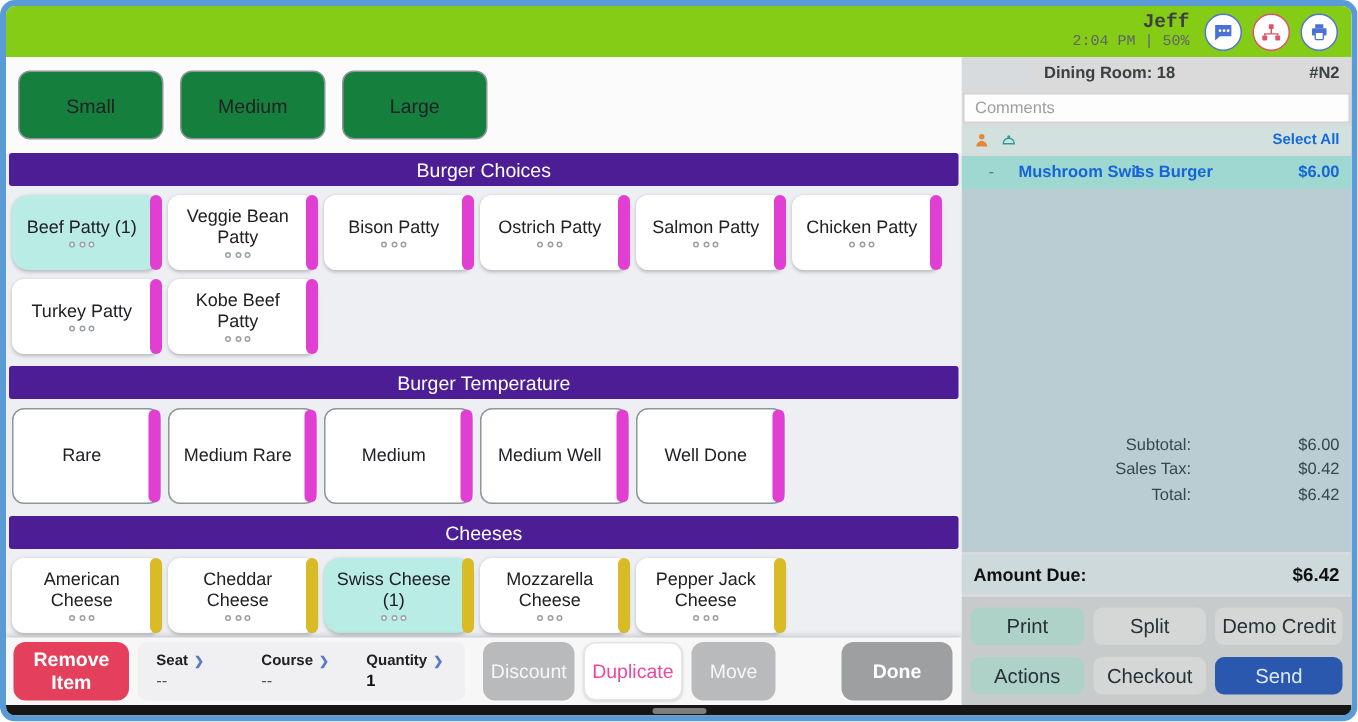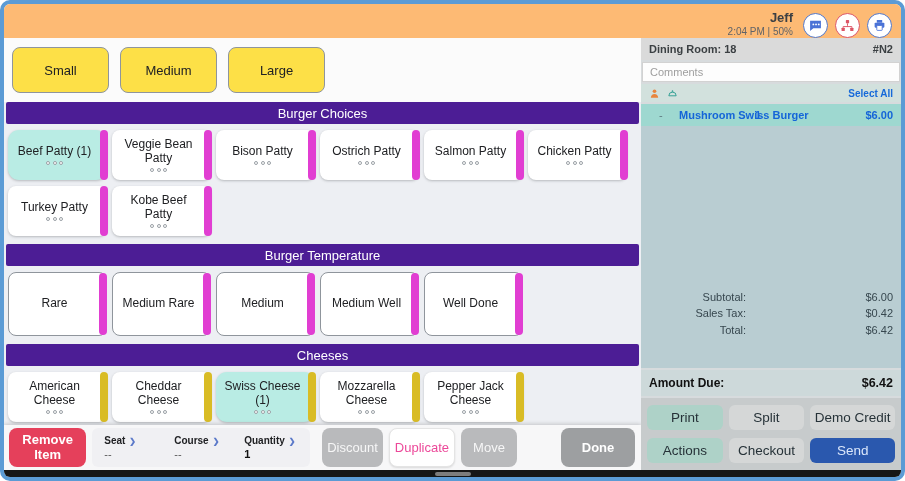--- a/index.html
+++ b/index.html
@@ -2,35 +2,35 @@
 <html><head>
 <meta charset="utf-8">
 <style>
   html,body { margin:0; padding:0; background:#fff; font-family:"Liberation Sans", sans-serif; }
   * { box-sizing:border-box; }
 
   .frame { width:905px; height:481px; border:4px solid #5b9bd5; border-radius:10px;
            overflow:hidden; position:relative; background:#fbfbfb; display:flex; flex-direction:column; }
 
   
-  .topbar { flex:0 0 34px; display:flex; align-items:flex-end; justify-content:flex-end;
-            gap:7px; padding:0 9px; background:#fdba74; }
+  .topbar { flex:0 0 34px; display:flex; align-items:center; justify-content:flex-end;
+            gap:7px; padding:0 9px; background:#84cc16;font-family:Liberation Mono, monospace; }
   .user-block { text-align:right; line-height:1.2; margin-right:3px; }
   .user-name { font-size:13px; font-weight:bold; color:#3c4043; }
   .user-status { font-size:10px; color:#5f6368; white-space:pre; }
   .icon-circle { width:25px; height:25px; border-radius:50%; background:#fff;
                  display:flex; align-items:center; justify-content:center; cursor:pointer; }
   .icon-circle.blue { border:1.5px solid #5277c8; }
   .icon-circle.red  { border:1.5px solid #dd5566; }
 
   
   .main { flex:1; display:flex; min-height:0; }
   .left { flex:0 0 637px; background:#edeff3; position:relative; overflow:hidden; }
   .size-area { background:#fbfbfb; padding:9px 8px 9px; display:flex; gap:11px; }
-  .size-btn { width:97px; height:46px; border:1px solid #8f959c; border-radius:8px; background:#fde047;
+  .size-btn { width:97px; height:46px; border:1px solid #8f959c; border-radius:8px; background:#15803d;
               display:flex; align-items:center; justify-content:center; font-size:13px; color:#202124; cursor:pointer; }
 
   .sec-header { height:22px; background:#4c1d95; color:#fff; font-size:13px;
                 display:flex; align-items:center; justify-content:center; border-radius:2px; margin:0 2px; }
   .sec-row { display:flex; flex-wrap:wrap; gap:6px 5px; padding:6px 4px 8px; }
   .opt-btn { position:relative; width:99px; height:50px; background:#fff; border-radius:8px;
              box-shadow:0 1px 2.5px rgba(60,64,67,.3); display:flex; flex-direction:column;
              align-items:center; justify-content:center; padding:2px 10px 2px 4px; cursor:pointer; }
   .opt-btn.bordered { border:1px solid #8f959c; box-shadow:none; height:64px; }
   .opt-btn.selected { background:#b9ece4;border-radius:11px; }
@@ -56,35 +56,35 @@
   .bar-actions { display:flex; align-items:center; gap:6px; }
   .act-btn { height:39px; border-radius:8px; display:flex; align-items:center; justify-content:center;
              font-size:13px; padding:0 5px; min-width:56px; cursor:pointer; }
   .act-disabled { background:#b9babc; color:rgba(255,255,255,.88); }
   .act-white { background:#fff; color:#ec4899; border:1px solid #e4e4e4; box-shadow:0 1px 2px rgba(0,0,0,.12); min-width:66px; }
   .act-done { background:#9d9fa1; color:#fff; font-weight:bold; min-width:74px; margin-left:38px; margin-right:1px; }
 
   
   .right { flex:1; background:#d7dbdd; display:flex; flex-direction:column; min-width:0; }
   .rp-header { height:22px; background:#dadada; display:flex; align-items:center; justify-content:space-between;
-               padding:0 8px; font-size:11px; font-weight:600; color:#3c4043; margin-bottom:2px; }
+               padding:0 8px; font-size:11px; font-weight:600; color:#3c4043; margin-bottom:2px;margin-left:47px; }
   .rp-comments { height:20px; margin:0 1px 2px; border:1px solid #d2d2d2; background:#fdfdfd;
                  font-size:11px; padding:0 7px; color:#333; font-family:inherit; outline:none; }
   .rp-comments::placeholder { color:#9e9e9e; }
   .rp-selectrow { height:18px; background:#d2e1dd; display:flex; align-items:center; padding:0 8px; gap:7px; margin-bottom:2px; }
   .select-all { margin-left:auto; color:#1669d9; font-weight:bold; font-size:10px; cursor:pointer; }
   .rp-item { height:22px; background:#9ed8d0; display:flex; align-items:center; font-size:11px;
              font-weight:bold; color:#1565d8; padding:0 8px 0 18px; cursor:pointer; }
   .rp-item .prefix { width:20px; color:#5f7a80; font-weight:normal; }
   .rp-item .nm { flex:1; min-width:0; white-space:nowrap; overflow:visible; }
   .rp-item .qty { width:86px; }
   .rp-item .pr { width:52px; text-align:right; }
   .rp-body { flex:1; background:#b9cdd2; display:flex; flex-direction:column; justify-content:flex-end;
              padding:0 8px 30px; margin-bottom:2px; }
-  .total-row { display:flex; justify-content:flex-end; font-size:11px; color:#37474f; line-height:1.5;gap:48px; }
+  .total-row { display:flex; justify-content:flex-end; font-size:11px; color:#37474f; line-height:1.5; }
   .total-value { width:99px; text-align:right; }
   .rp-amount { height:26px; background:#cdd9da; display:flex; align-items:center; justify-content:space-between;
                padding:0 8px; font-weight:bold; color:#111; margin-bottom:2px; }
   .rp-amount .lab { font-size:12px; }
   .rp-amount .val { font-size:12.5px; }
   .rp-pay { height:72px; background:#c7cbcc; display:grid; grid-template-columns:1fr 1fr 1.12fr;
             gap:8px 6px; padding:7px 6px; }
   .pay-btn { border-radius:6px; display:flex; align-items:center; justify-content:center;
              font-size:13.5px; color:#263238; cursor:pointer; white-space:nowrap; }
   .pay-teal { background:#aed2c8; }

